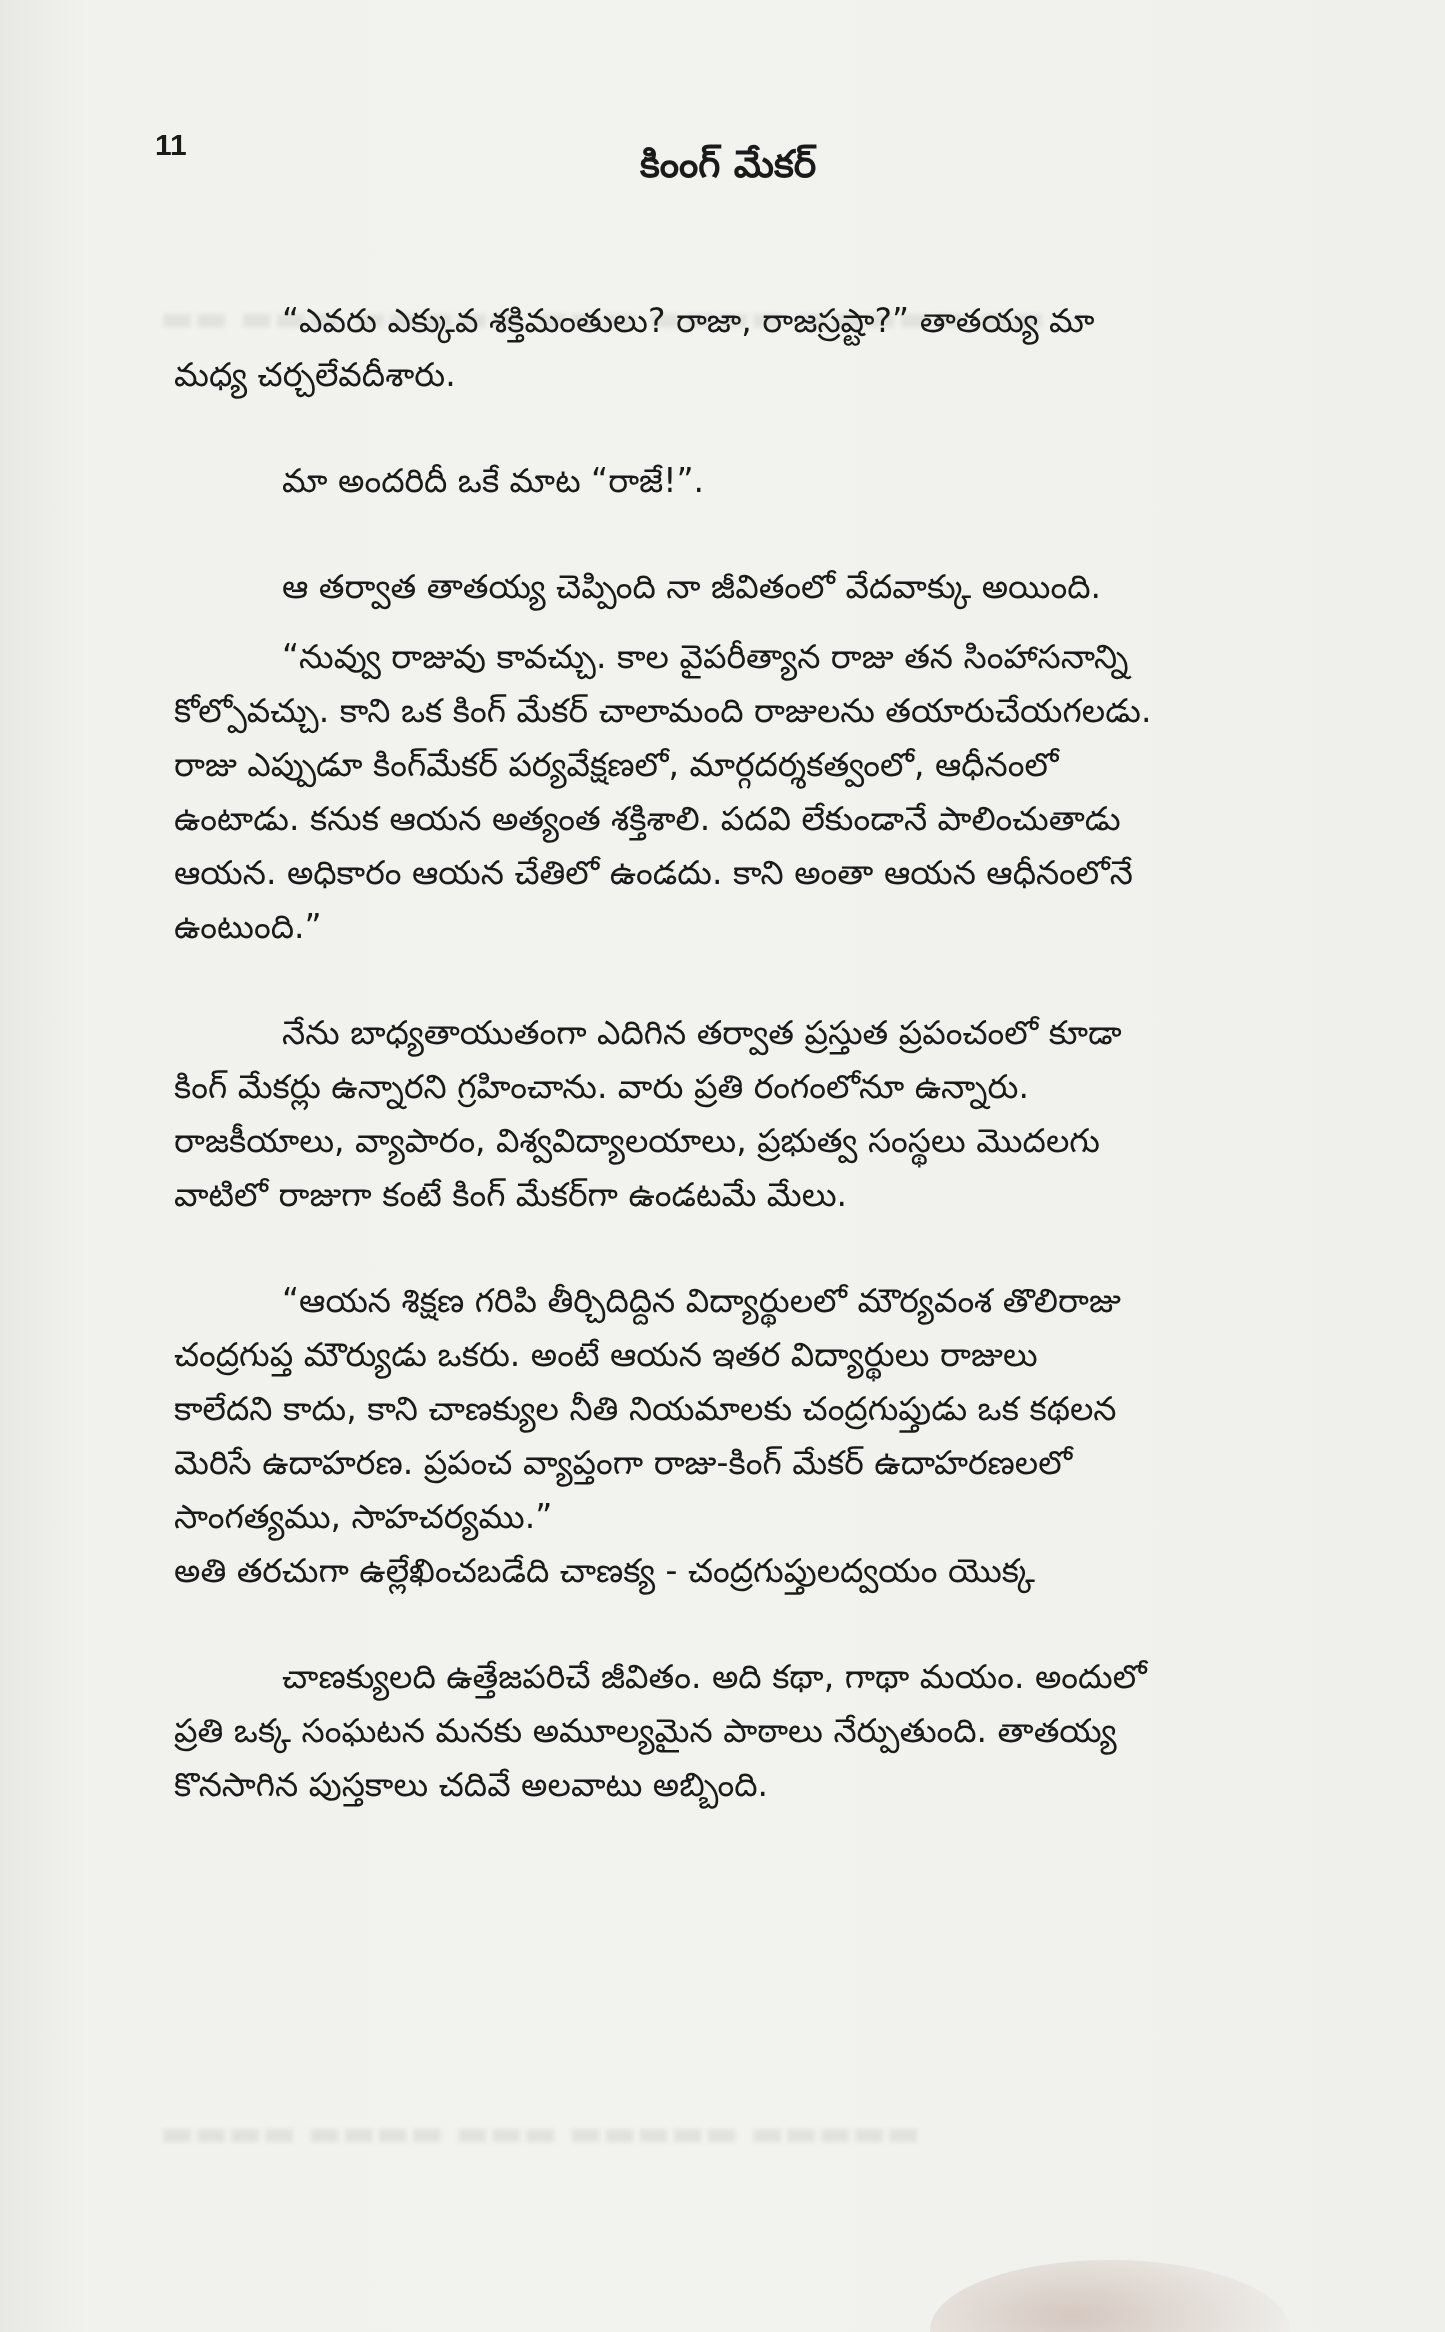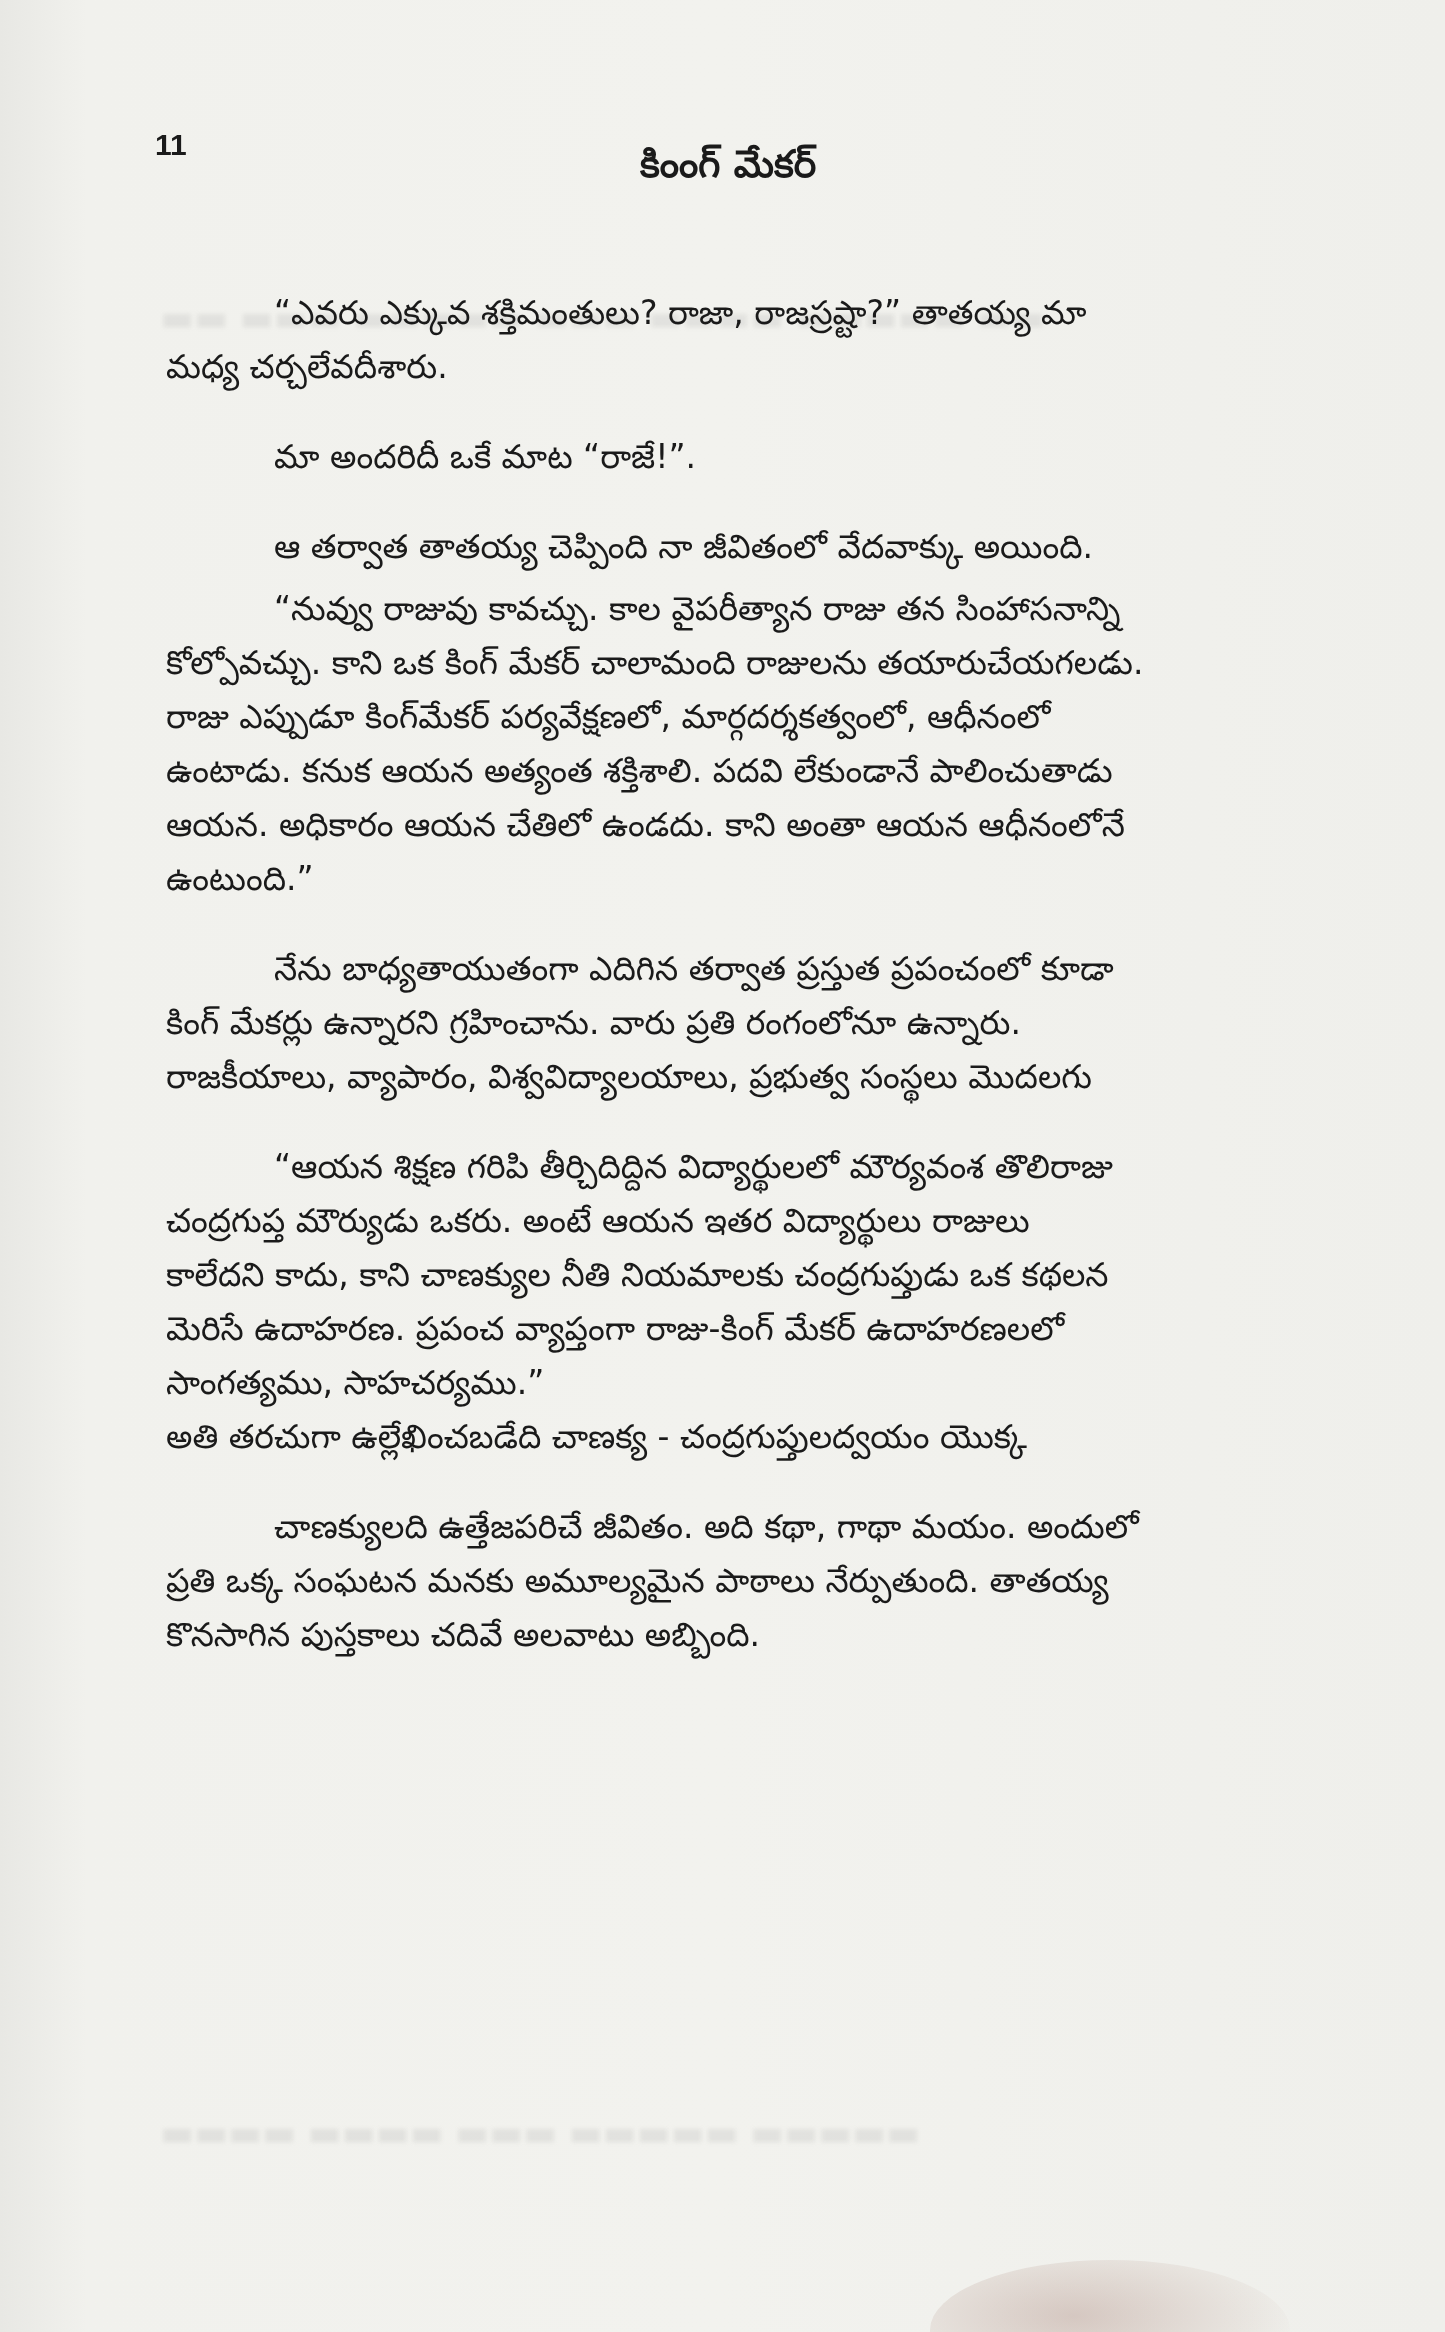--- a/index.html
+++ b/index.html
@@ -30,21 +30,21 @@
     position: absolute; left: 155px; top: 0; font-size: 30px; font-weight: 600;
     font-family: "Liberation Sans", sans-serif;
   }
   .running-title {
     position: absolute; left: 640px; top: 14px; font-size: 38px; font-weight: 700;
   }
   .body-text {
     position: absolute; left: 158px; top: 278px; width: 1150px;
     font-size: 33px; line-height: 54px;
   }
-  .para { margin: 8px; text-align: justify; }
+  .para { margin: 16px; text-align: justify; }
   .para .line { display: block; white-space: nowrap; }
   .indent { padding-left: 108px; }
   .gap { height: 20px; }
 </style>
 </head>
 <body>
 
 <div class="page">
   <div class="bleed" style="top:300px;">▬▬ ▬▬▬ ▬▬▬▬▬ ▬▬▬ ▬▬▬▬ ▬▬▬▬▬ ▬▬</div>
   <div class="bleed" style="top:2115px;">▬▬▬▬ ▬▬▬▬ ▬▬▬ ▬▬▬▬▬ ▬▬▬▬▬</div>
@@ -74,20 +74,21 @@
       <span class="line">రాజు ఎప్పుడూ కింగ్‌మేకర్ పర్యవేక్షణలో, మార్గదర్శకత్వంలో, ఆధీనంలో</span>
       <span class="line">ఉంటాడు. కనుక ఆయన అత్యంత శక్తిశాలి. పదవి లేకుండానే పాలించుతాడు</span>
       <span class="line">ఆయన. అధికారం ఆయన చేతిలో ఉండదు. కాని అంతా ఆయన ఆధీనంలోనే</span>
       <span class="line">ఉంటుంది.”</span>
     </p>
     <div class="gap"></div>
     <p class="para">
       <span class="line indent">నేను బాధ్యతాయుతంగా ఎదిగిన తర్వాత ప్రస్తుత ప్రపంచంలో కూడా</span>
       <span class="line">కింగ్  మేకర్లు ఉన్నారని గ్రహించాను. వారు ప్రతి రంగంలోనూ ఉన్నారు.</span>
       <span class="line">రాజకీయాలు, వ్యాపారం, విశ్వవిద్యాలయాలు, ప్రభుత్వ సంస్థలు మొదలగు</span>
+      <span class="line">వాటిలో రాజుగా కంటే కింగ్ మేకర్‌గా ఉండటమే మేలు.</span>
     </p>
     <div class="gap"></div>
     <p class="para">
       <span class="line indent">“ఆయన శిక్షణ గరిపి తీర్చిదిద్దిన విద్యార్థులలో మౌర్యవంశ తొలిరాజు</span>
       <span class="line">చంద్రగుప్త మౌర్యుడు ఒకరు. అంటే ఆయన ఇతర విద్యార్థులు రాజులు</span>
       <span class="line">కాలేదని కాదు, కాని చాణక్యుల నీతి నియమాలకు చంద్రగుప్తుడు ఒక కథలన</span>
       <span class="line">మెరిసే ఉదాహరణ. ప్రపంచ వ్యాప్తంగా రాజు-కింగ్ మేకర్ ఉదాహరణలలో</span>
       <span class="line">సాంగత్యము, సాహచర్యము.”</span>
       <span class="line">అతి తరచుగా ఉల్లేఖించబడేది చాణక్య - చంద్రగుప్తులద్వయం యొక్క</span>
     </p>

